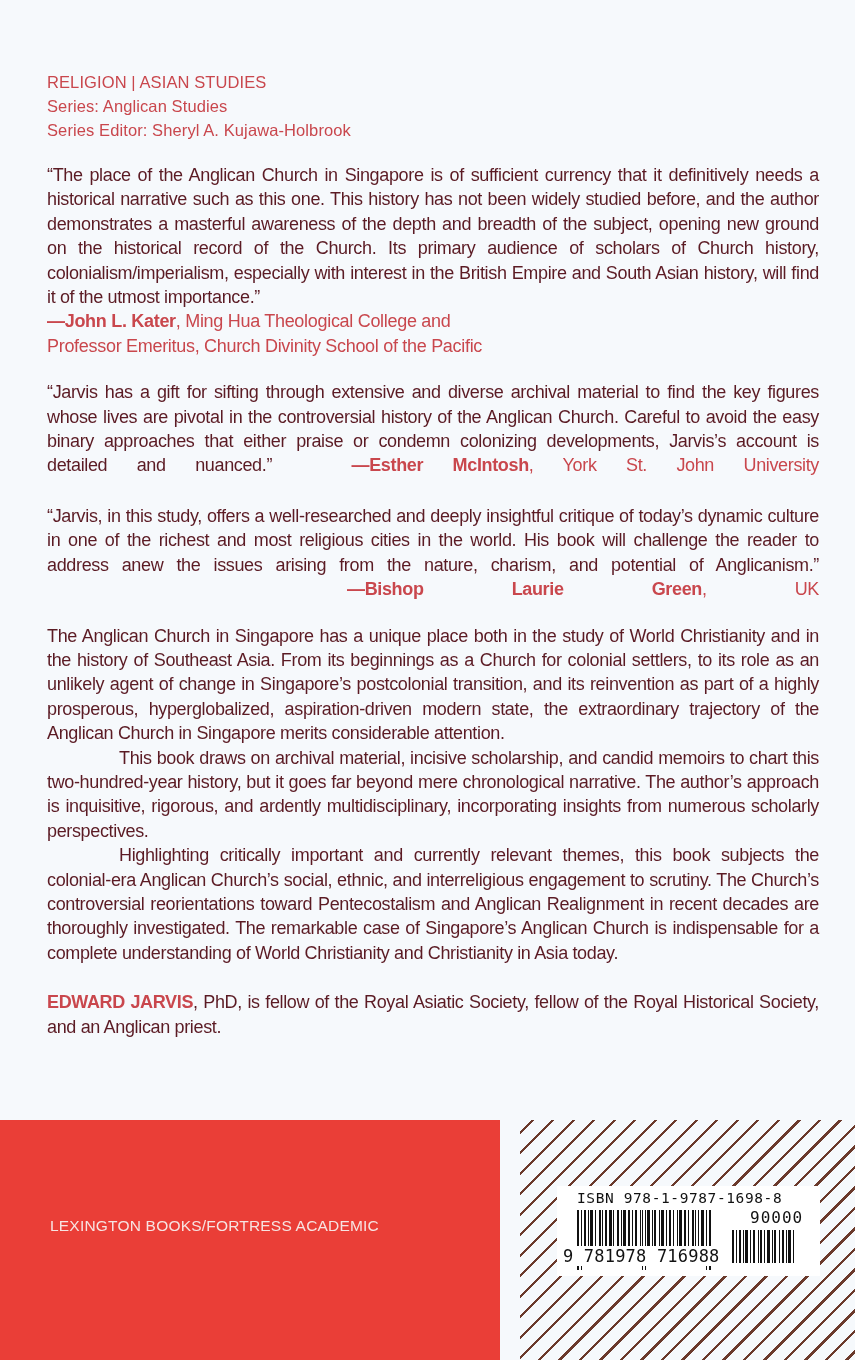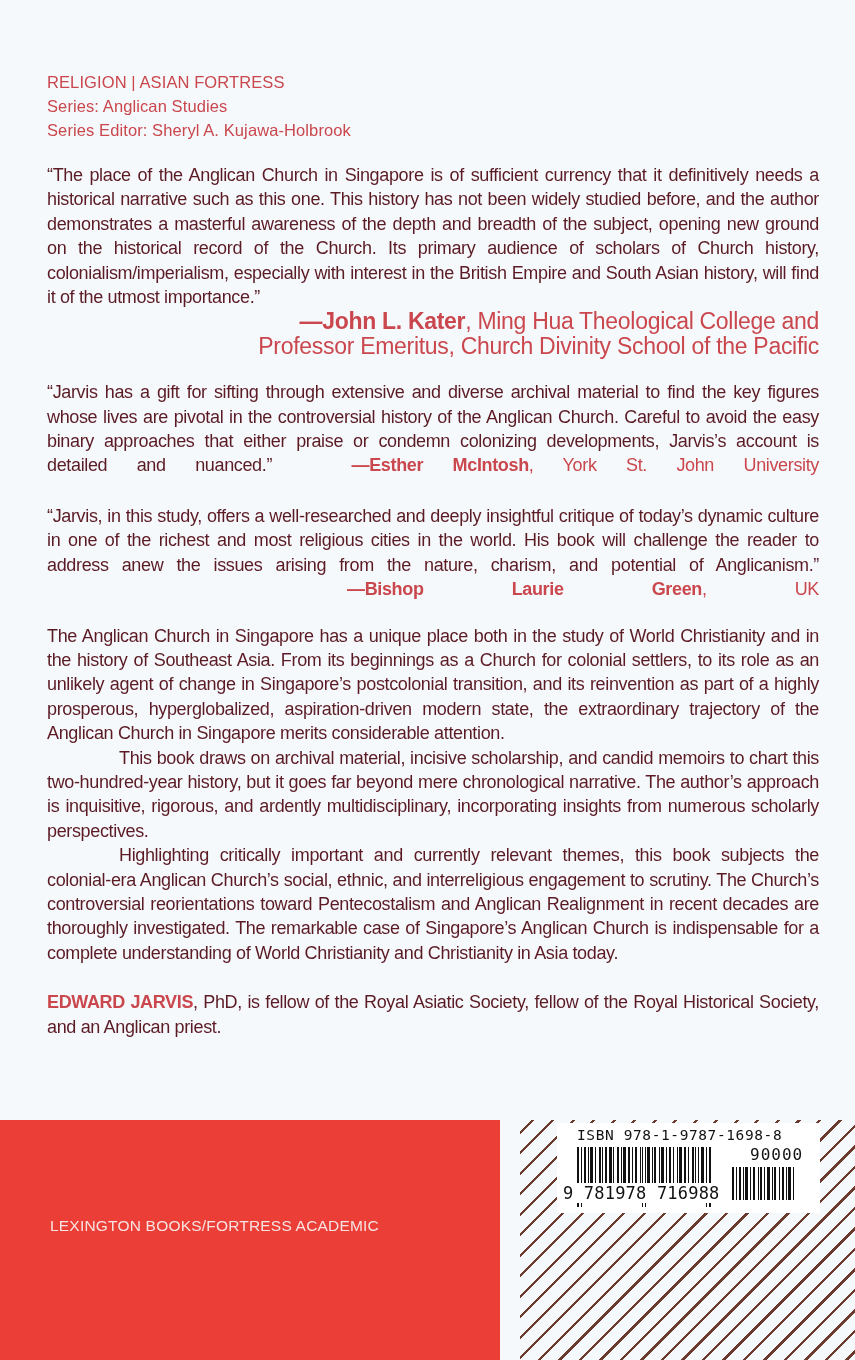--- a/index.html
+++ b/index.html
@@ -6,21 +6,21 @@
     body {
       width: 855px; height: 1360px; position: relative; overflow: hidden;
       background: #f6f9fc;
       font-family: "Liberation Sans", sans-serif;
       color: #5b1b24;
     }
     .page { position: absolute; left: 47px; top: 70px; width: 772px; }
     .header-line { font-size: 16.5px; line-height: 24px; color: #c9474d; letter-spacing: 0.1px; }
     .block { font-size: 18px; line-height: 24.4px; text-align: justify; letter-spacing: -0.35px; }
     .quote { margin-top: 17px; }
-    .attr { text-align: right; color: #c9474d; font-size: 23px; line-height: 24.4px; letter-spacing: -0.3px; }
+    .attr { text-align: left; color: #c9474d; font-size: 18px; line-height: 24.4px; letter-spacing: -0.3px; }
     .attr b { font-weight: bold; }
     .quote-last { text-align-last: justify; }
     .inline-attr { color: #c9474d; }
     .inline-attr b { font-weight: bold; margin-top: 44px; }
     .desc { margin-top: 22px; }
     .indent { text-indent: 72px; }
     .bio { margin-top: 22px; }
     .bio-name { color: #c9474d; font-weight: bold; }
 
     .publisher-box {
@@ -33,21 +33,21 @@
     }
     .hatch {
       position: absolute; left: 520px; top: 1120px; width: 335px; height: 240px;
       background-color: #f6f9fc;
       background-image: repeating-linear-gradient(135deg,
         transparent 0px, transparent 8px,
         #6b3a2c 8px, #6b3a2c 10.2px,
         transparent 10.2px, transparent 14.5px);
     }
     .barcode-box {
-      position: absolute; left: 557px; top: 1123px; width: 263px; height: 90px;
+      position: absolute; left: 557px; top: 1186px; width: 263px; height: 90px;
       background: #ffffff;
     }
     .isbn-label {
       position: absolute; left: 20px; top: 4px;
       font-family: "DejaVu Sans Mono", monospace; font-size: 14.5px; letter-spacing: 0.6px;
       color: #111;
     }
     .bars { position: absolute; display: flex; align-items: stretch; }
     .bars span { display: block; background: #111; }
     .main-bars { left: 20px; top: 24px; height: 54px; }
@@ -59,21 +59,21 @@
     .ean-digits {
       position: absolute; left: 4px; top: 60px; background: #fff; padding: 0 2px;
       font-family: "DejaVu Sans Mono", monospace; font-size: 17px; letter-spacing: 0.2px; color: #111;
     }
   </style>
 </head>
 <body>
 
 <div class="page">
   <div>
-    <div class="header-line">RELIGION | ASIAN FORTRESS</div>
+    <div class="header-line">RELIGION | ASIAN STUDIES</div>
     <div class="header-line">Series: Anglican Studies</div>
     <div class="header-line">Series Editor: Sheryl A. Kujawa-Holbrook</div>
   </div>
 
   <div class="quote" style="margin-top:21px;">
     <div class="block">“The place of the Anglican Church in Singapore is of sufficient currency that it definitively needs a historical narrative such as this one. This history has not been widely studied before, and the author demonstrates a masterful awareness of the depth and breadth of the subject, opening new ground on the historical record of the Church. Its primary audience of scholars of Church history, colonialism/imperialism, especially with interest in the British Empire and South Asian history, will find it of the utmost importance.”</div>
     <div class="attr">
       <b>—John L. Kater</b><span>, Ming Hua Theological College and</span>
     </div>
     <div class="attr">Professor Emeritus, Church Divinity School of the Pacific</div>

